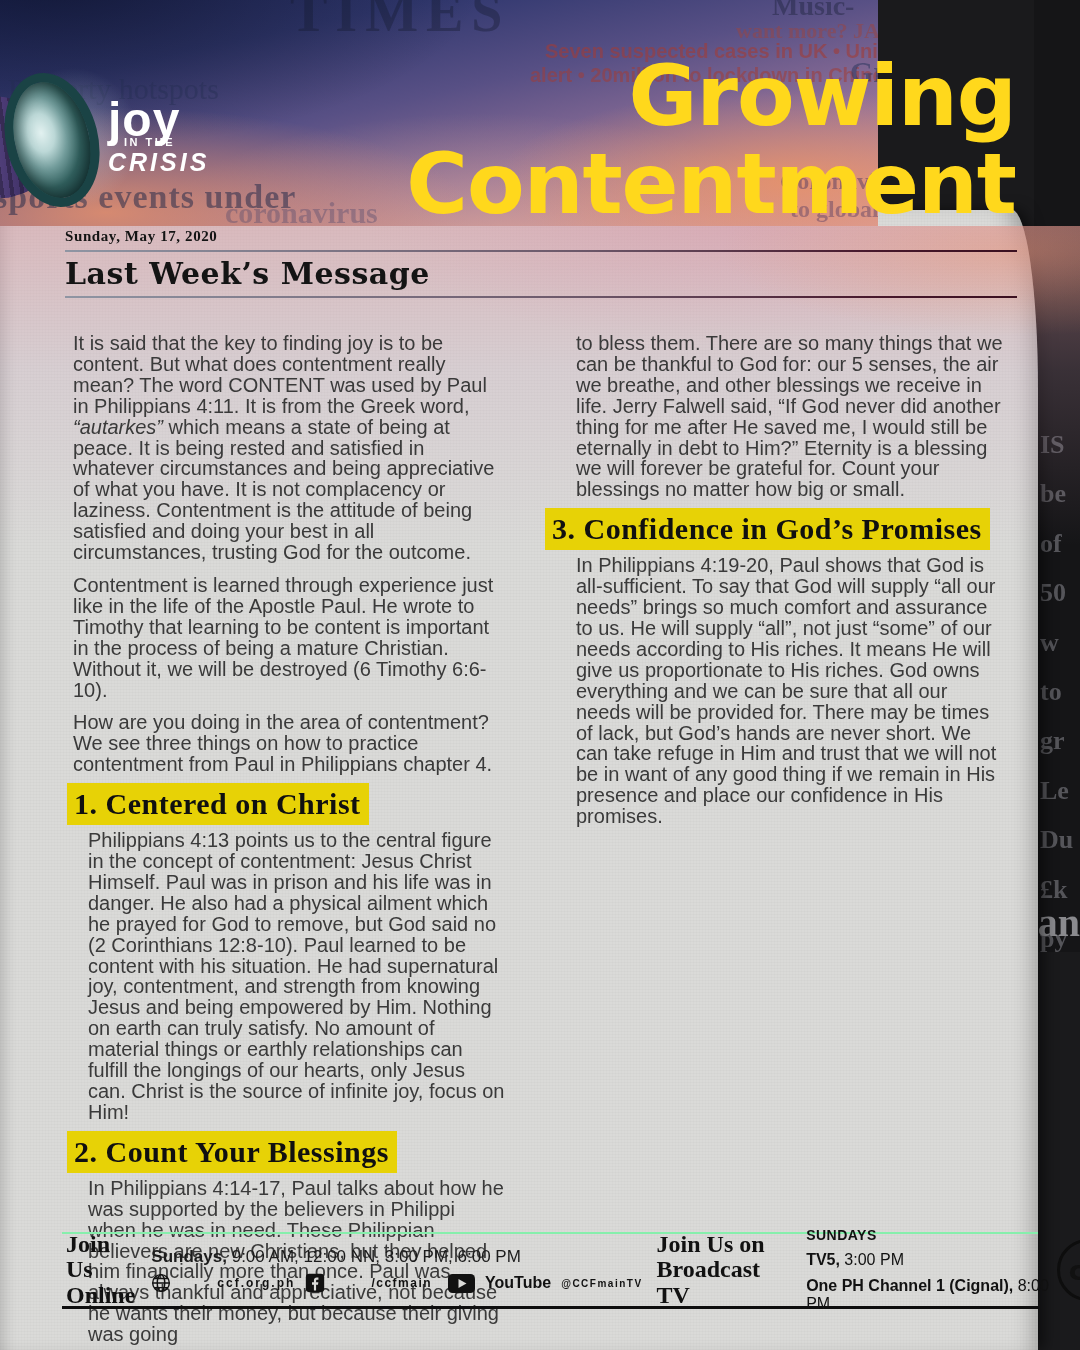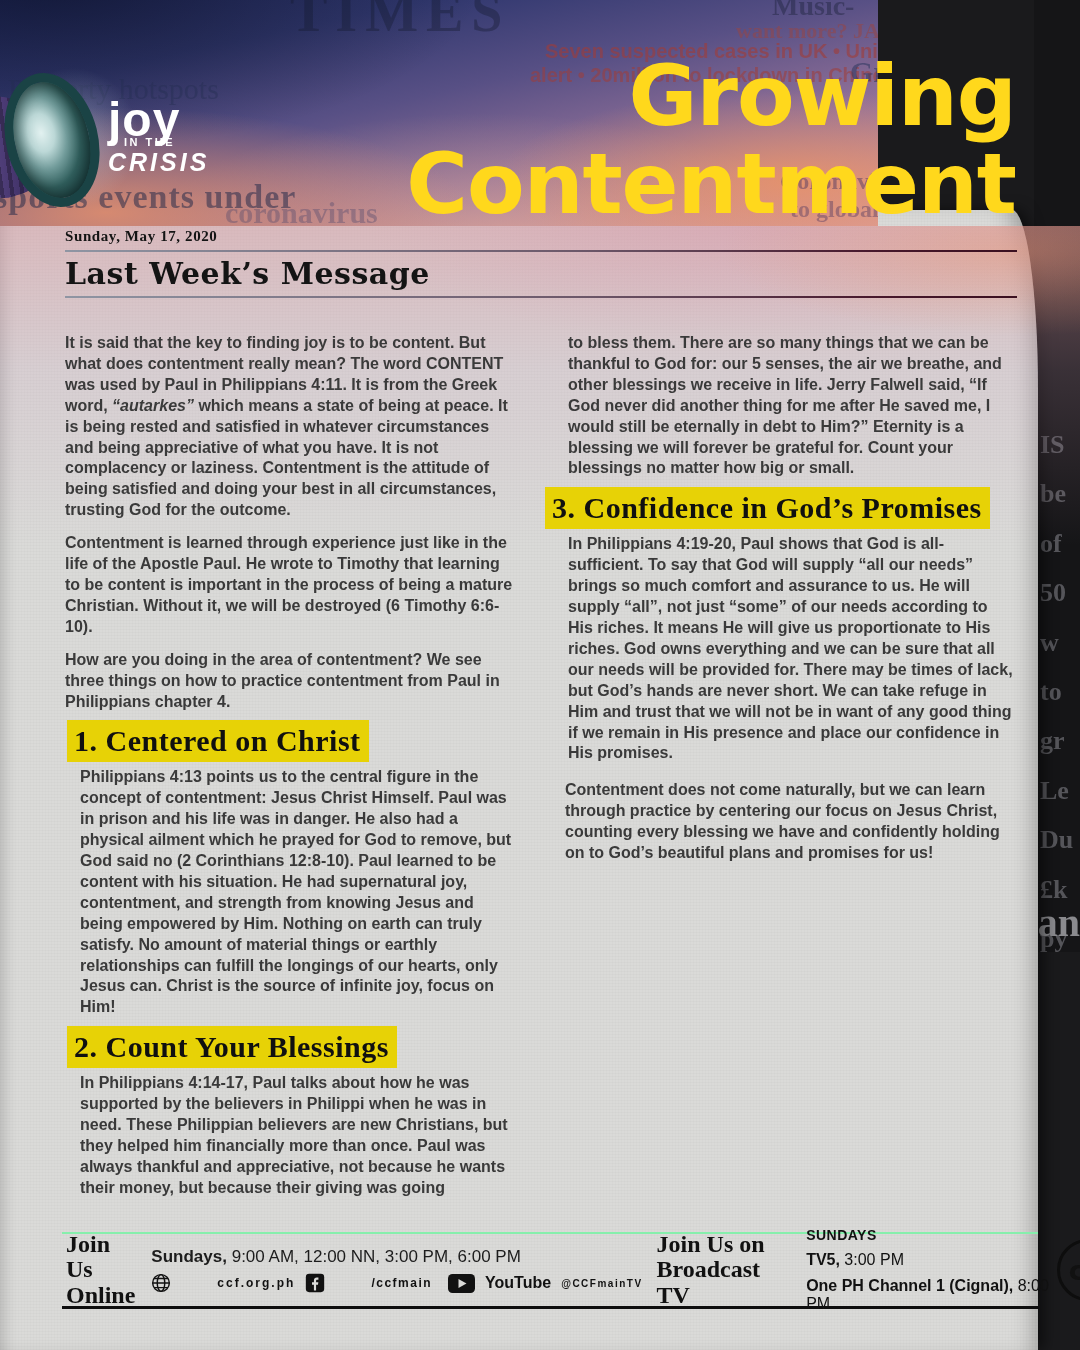--- a/index.html
+++ b/index.html
@@ -81,21 +81,21 @@
   .m-date{font-family:"Liberation Serif",serif;font-weight:700;font-size:15px;letter-spacing:.6px;}
   .m-rule{height:2px;margin-top:5px;background:linear-gradient(90deg,#8f95a3,#6b5668 55%,#47182c 85%,#3a1020);}
   .m-title{font-family:"DejaVu Serif","Liberation Serif",serif;font-weight:700;font-size:30px;
            letter-spacing:.5px;margin-top:5px;line-height:1.1;}
   .m-rule2{height:2px;margin-top:6px;background:linear-gradient(90deg,#8f95a3,#6b5668 55%,#47182c 85%,#3a1020);}
 
   
   .columns{position:absolute;left:65px;top:333px;width:950px;display:flex;gap:30px;z-index:4;}
   .col-left{flex:0 0 450px;}
   .col-right{flex:0 0 470px;}
-  .columns p{margin:0 0 12px;font-size:16px;line-height:20.9px;color:#3a3a3a;font-weight:bold;}
+  .columns p{margin:0 8px 12px;font-size:20px;line-height:20.9px;color:#3a3a3a;}
   .col-left .body{padding-left:15px;}
   .col-right .body{padding-left:23px;}
   .closing{padding-left:20px;margin-top:16px !important;}
   .sec{margin:12px 0 10px 2px;font-family:"Liberation Serif",serif;font-weight:800;
        font-size:30px;line-height:1.1;color:#101010;letter-spacing:.5px;}
   .col-right .sec{margin-left:0;}
   .hl{background:#E7D206;padding:4px 8px 5px 7px;box-decoration-break:clone;}
   em{font-style:italic;}
 
   
@@ -195,21 +195,20 @@
       <p class="intro">How are you doing in the area of contentment? We see three things on how to practice contentment from Paul in Philippians chapter 4.</p>
       <h2 class="sec"><span class="hl">1. Centered on Christ</span></h2>
       <p class="body">Philippians 4:13 points us to the central figure in the concept of contentment: Jesus Christ Himself. Paul was in prison and his life was in danger. He also had a physical ailment which he prayed for God to remove, but God said no (2 Corinthians 12:8-10). Paul learned to be content with his situation. He had supernatural joy, contentment, and strength from knowing Jesus and being empowered by Him. Nothing on earth can truly satisfy. No amount of material things or earthly relationships can fulfill the longings of our hearts, only Jesus can. Christ is the source of infinite joy, focus on Him!</p>
       <h2 class="sec"><span class="hl">2. Count Your Blessings</span></h2>
       <p class="body">In Philippians 4:14-17, Paul talks about how he was supported by the believers in Philippi when he was in need. These Philippian believers are new Christians, but they helped him financially more than once. Paul was always thankful and appreciative, not because he wants their money, but because their giving was going</p>
     </div>
     <div class="col-right">
       <p class="body">to bless them. There are so many things that we can be thankful to God for: our 5 senses, the air we breathe, and other blessings we receive in life. Jerry Falwell said, “If God never did another thing for me after He saved me, I would still be eternally in debt to Him?” Eternity is a blessing we will forever be grateful for. Count your blessings no matter how big or small.</p>
       <h2 class="sec"><span class="hl">3. Confidence in God’s Promises</span></h2>
       <p class="body">In Philippians 4:19-20, Paul shows that God is all-sufficient. To say that God will supply “all our needs” brings so much comfort and assurance to us. He will supply “all”, not just “some” of our needs according to His riches. It means He will give us proportionate to His riches. God owns everything and we can be sure that all our needs will be provided for. There may be times of lack, but God’s hands are never short. We can take refuge in Him and trust that we will not be in want of any good thing if we remain in His presence and place our confidence in His promises.</p>
-      <p class="closing">Contentment does not come naturally, but we can learn through practice by centering our focus on Jesus Christ, counting every blessing we have and confidently holding on to God’s beautiful plans and promises for us!</p>
     </div>
   </div>
 
   <div class="footer">
     <div class="f-online">
       <div class="f-title">
         <div>Join Us</div>
         <div>Online</div>
       </div>
       <div class="f-col">

